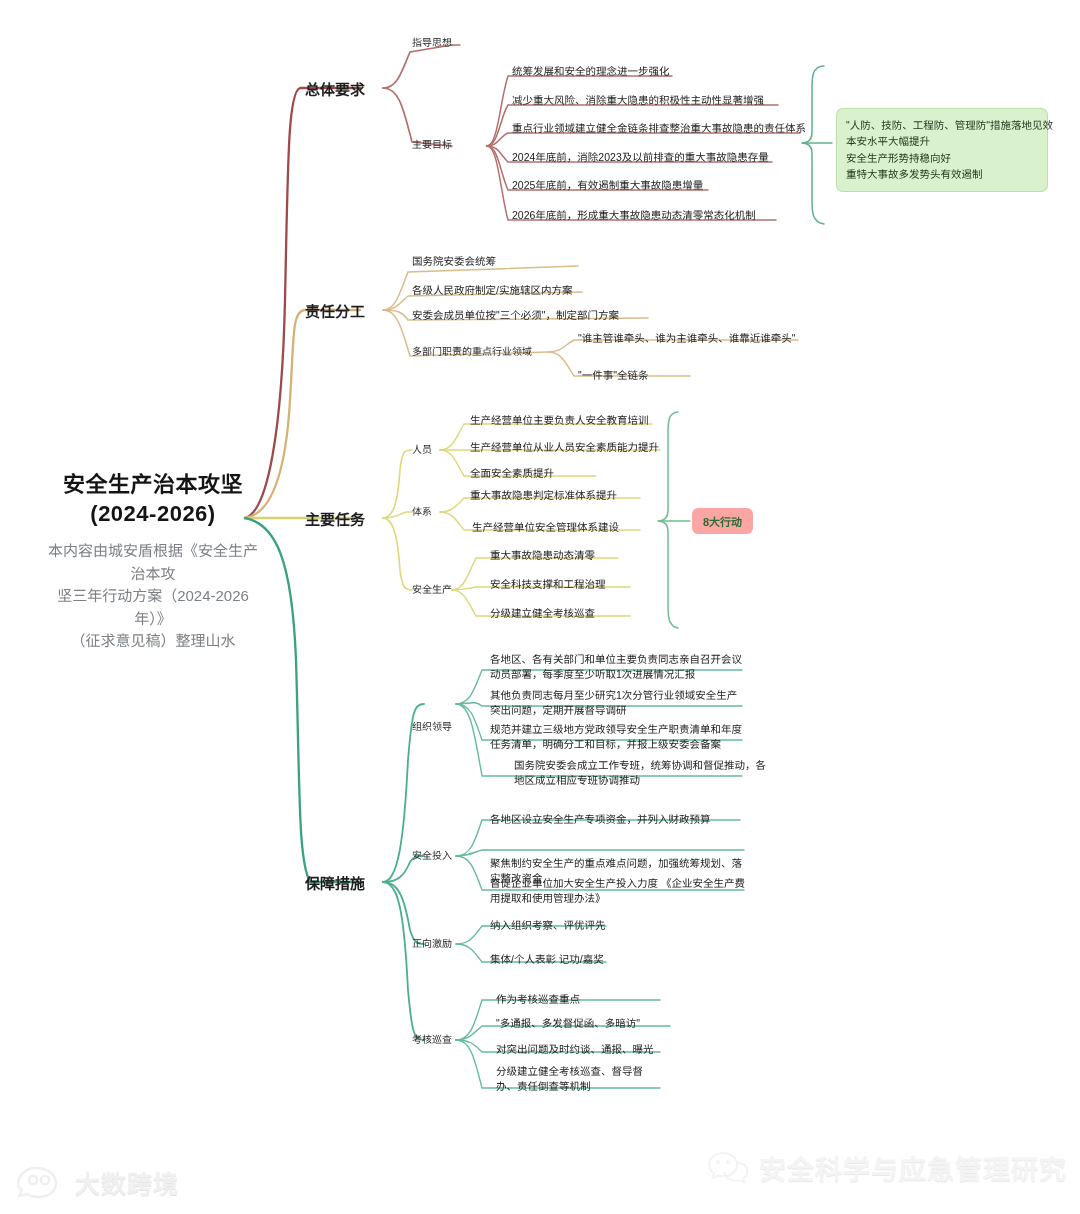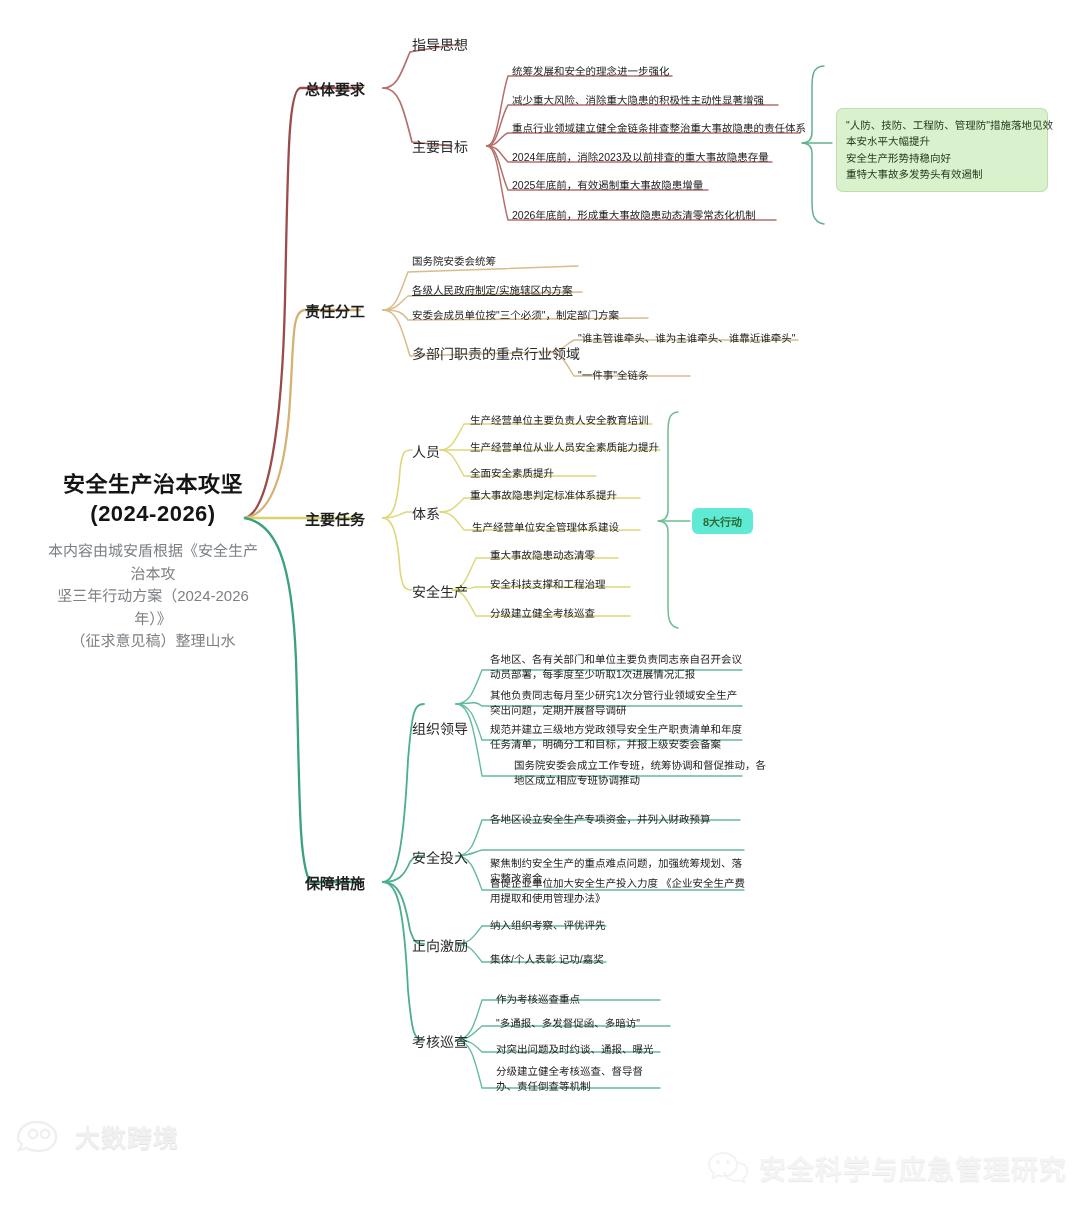--- a/index.html
+++ b/index.html
@@ -27,49 +27,49 @@
   .root-sub{
     margin-top:12px;font-size:15px;line-height:1.5;color:#7d8185;
     text-align:center;padding:0 6px;
     filter:blur(.25px);
   }
 
   
   .l1{font-size:15px;font-weight:bold;color:#1e1e1e;white-space:nowrap;}
 
   
-  .l2{font-size:14px;color:#2a2a2a;white-space:nowrap;}
+  .l2{font-size:10px;color:#2a2a2a;white-space:nowrap;}
 
   
   .leaf{
     font-size:10.5px;color:#222;line-height:1.45;white-space:nowrap;
   }
   .leaf.wrap{white-space:normal;}
 
   
   .callout{
     left:836px;top:108px;width:212px;
     background:#d9f2cd;border-radius:7px;
     padding:9px 10px 10px 10px;
     font-size:10.5px;line-height:1.55;color:#233a1d;
     box-shadow:0 0 0 1px rgba(170,205,150,.55) inset;
   }
   .callout div{white-space:nowrap;}
 
   
   .badge{
     left:692px;top:508px;
-    background:#5eead4;border-radius:6px;
+    background:#fca5a5;border-radius:6px;
     padding:5px 11px;font-size:11px;font-weight:bold;color:#2f6b33;
     white-space:nowrap;
   }
 
   
   .wm{position:absolute;display:flex;align-items:center;gap:9px;user-select:none;}
-  .wm-left{left:14px;top:1118px;text-align:right;}
+  .wm-left{left:14px;top:1164px;text-align:right;}
   .wm-left .wm-text{
     font-size:25px;font-weight:bold;color:#f0f0f0;
     text-shadow:0 1px 0 #e2e2e2;letter-spacing:1px;
   }
   .wm-right{left:706px;top:1148px;}
   .wm-right .wm-text{
     font-size:27px;font-weight:bold;color:#f4f4f4;
     text-shadow:0 1px 1px #e6e6e6;letter-spacing:1px;
   }
   .wm svg{display:block;}
@@ -184,21 +184,21 @@
   <div class="node callout">
     <div>"人防、技防、工程防、管理防"措施落地见效</div>
     <div>本安水平大幅提升</div>
     <div>安全生产形势持稳向好</div>
     <div>重特大事故多发势头有效遏制</div>
   </div>
 
   <div class="node l1" style="left:305px;top:300px;">责任分工</div>
 
   <div class="node leaf" style="left:412px;top:254px;">国务院安委会统筹</div>
-  <div class="node leaf" style="left:412px;top:283px;text-decoration:underline;">各级人民政府制定/实施辖区内方案</div>
+  <div class="node leaf" style="left:412px;top:283px;">各级人民政府制定/实施辖区内方案</div>
   <div class="node leaf" style="left:412px;top:308px;">安委会成员单位按"三个必须"，制定部门方案</div>
 
   <div class="node l2" style="left:412px;top:343px;">多部门职责的重点行业领域</div>
 
   <div class="node leaf" style="left:578px;top:331px;">"谁主管谁牵头、谁为主谁牵头、谁靠近谁牵头"</div>
   <div class="node leaf" style="left:578px;top:368px;">"一件事"全链条</div>
 
   <div class="node l1" style="left:305px;top:508px;">主要任务</div>
 
   <div class="node l2" style="left:412px;top:441px;">人员</div>

